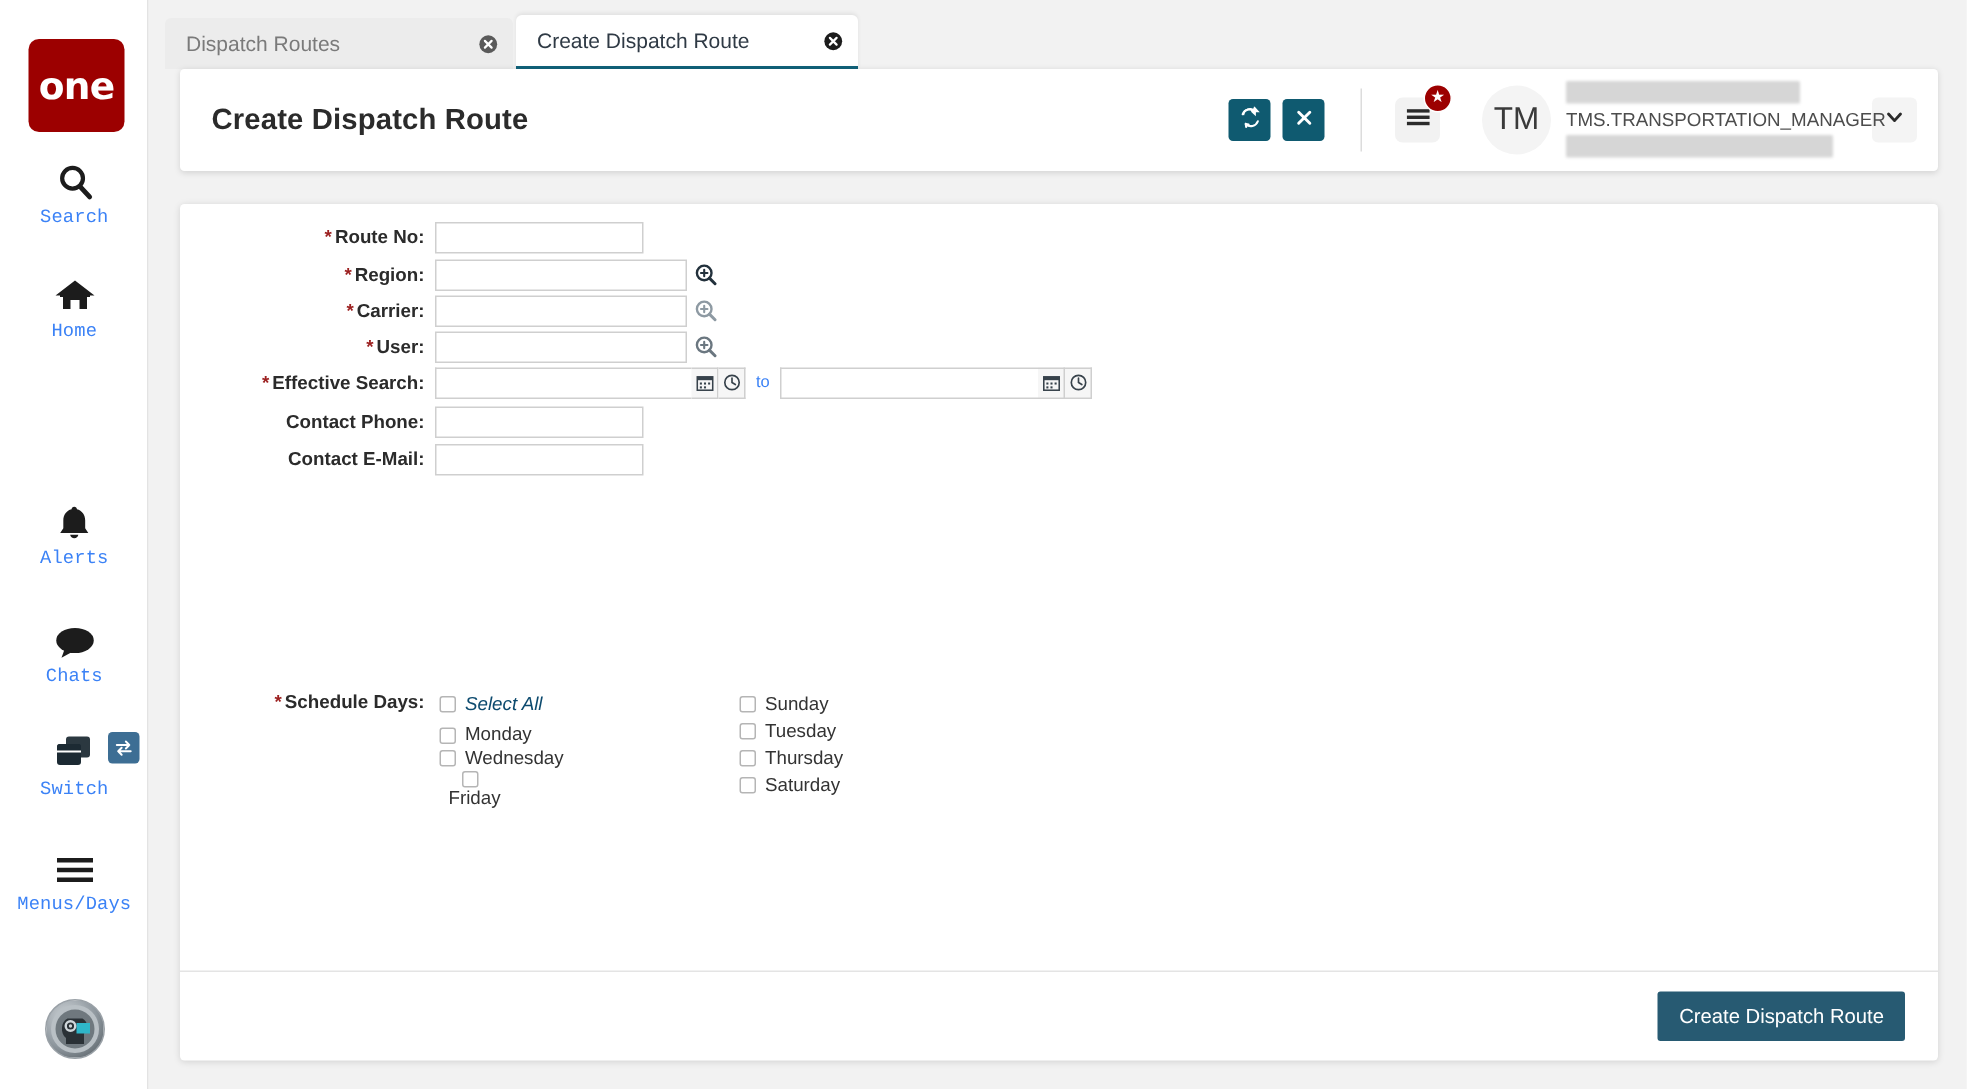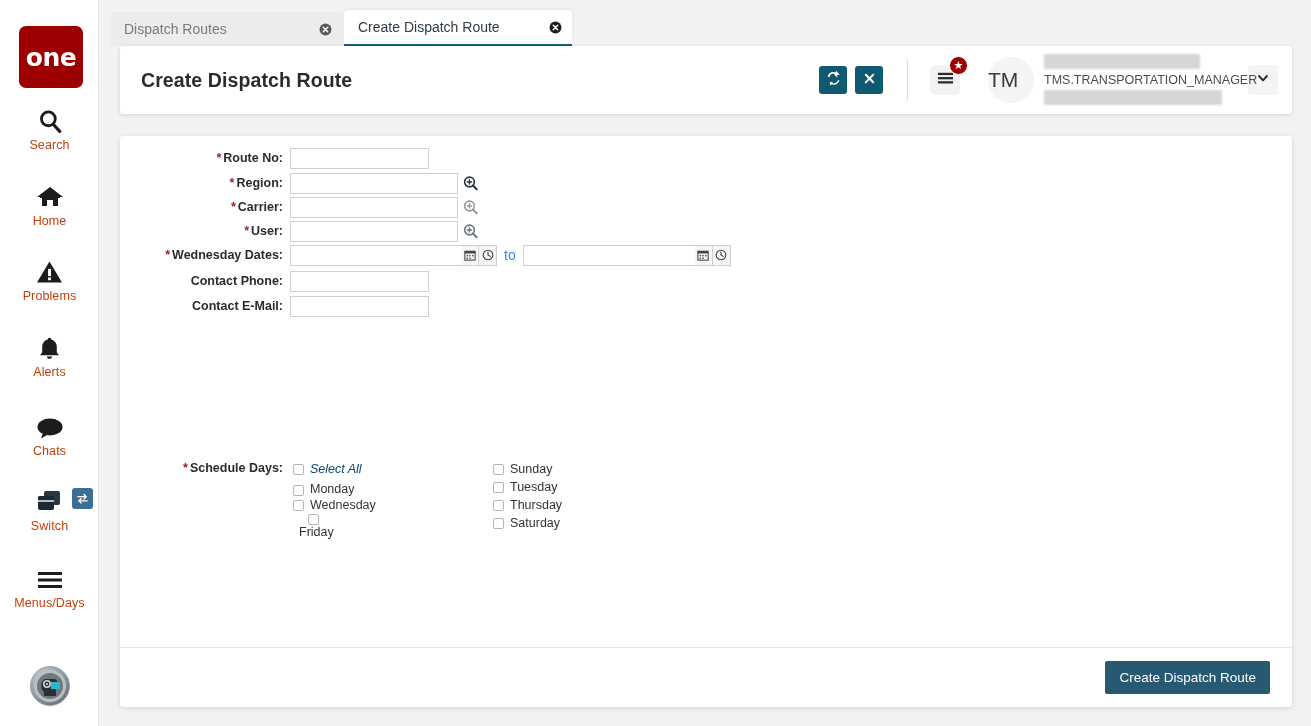--- a/index.html
+++ b/index.html
@@ -33,22 +33,22 @@
     font-family: "DejaVu Sans", sans-serif;
   }
   .nav-item {
     position: absolute; left: 0; width: 99px;
     display: flex; flex-direction: column;
     align-items: center; cursor: pointer;
     text-decoration: none;
   }
   .nav-ico { height: 30px; display: flex; align-items: flex-end; justify-content: center; }
   .nav-label {
-    margin-top: 4px; font-size: 12.5px; color: #c2410c;
-    font-family: Liberation Sans, sans-serif;
+    margin-top: 4px; font-size: 12.5px; color: #3b82f6;
+    font-family: Liberation Mono, monospace;
     letter-spacing: 0.1px;
   }
   .switch-badge {
     position: absolute; left: 72px; top: 488px;
     width: 21px; height: 21px; border-radius: 3px;
     background: #3d6e94; display: flex;
     align-items: center; justify-content: center;
   }
   #assistant-avatar {
     position: absolute; left: 30px; top: 666px;
@@ -121,21 +121,21 @@
   #fav-star-badge {
     position: absolute; right: -8px; top: -9px;
     width: 19px; height: 19px; border-radius: 50%;
     background: #9c0000; border: 1.5px solid #fff;
     display: flex; align-items: center; justify-content: center;
     color: #fff; font-size: 11px; line-height: 1;
   }
   #avatar-circle {
     width: 46px; height: 46px; border-radius: 50%;
     background: #f4f4f4; margin-left: 28px;
-    display: flex; align-items: center; justify-content: flex-start;
+    display: flex; align-items: center; justify-content: center;
     color: #3a3a3a; font-size: 21px;
     font-family: "Liberation Sans", sans-serif;
   }
   #user-block {
     margin-left: 10px; width: 190px; position: relative; height: 52px;
   }
   .redact {
     position: absolute; background: #d6d6d6; border-radius: 1px;
     filter: blur(1.2px);
   }
@@ -191,21 +191,21 @@
     display: flex; align-items: center; justify-content: center;
     cursor: pointer;
   }
   .dt-btn {
     width: 18px; height: 21px; border: 1px solid #cfcfcf;
     border-left: none; background: #f6f6f6;
     display: flex; align-items: center; justify-content: center;
     cursor: pointer;
   }
   .to-word {
-    margin: 16px 7px; font-size: 14px; color: #3b82f6;
+    margin: 16px 7px; font-size: 11px; color: #3b82f6;
     font-family: "Liberation Sans", sans-serif;
   }
 
   
   #sched-block { position: absolute; left: 0; top: 324px; }
   #sched-label {
     position: absolute; left: 0; top: 1px; width: 170px;
     text-align: right; padding-right: 7px;
     font-size: 12.5px; font-weight: bold; color: #2b2b2b;
     font-family: "Liberation Sans", sans-serif;
@@ -247,30 +247,20 @@
     <div class="nav-ico">
       <svg width="28" height="26" viewBox="0 0 28 24">
           <path d="M14 2 L27 12 L24 12 L24 13 L4 13 L4 12 L1 12 Z" fill="#1c1c1c"></path>
           <path d="M6 13 L6 21 L22 21 L22 13 Z" fill="#1c1c1c"></path>
           <rect x="11" y="15" width="6" height="6" fill="#fff"></rect>
         </svg>
     </div>
     <span class="nav-label">Home</span>
   </div>
 
-  <div class="nav-item" style="top:255px">
-    <div class="nav-ico">
-      <svg width="27" height="26" viewBox="0 0 26 24">
-          <path d="M13 2 L25 22 L1 22 Z" fill="#1c1c1c"></path>
-          <rect x="11.6" y="9" width="2.8" height="7" fill="#fff"></rect>
-          <rect x="11.6" y="17.3" width="2.8" height="2.6" fill="#fff"></rect>
-        </svg>
-    </div>
-    <span class="nav-label">Problems</span>
-  </div>
 
   <div class="nav-item" style="top:331px">
     <div class="nav-ico">
       <svg width="25" height="26" viewBox="0 0 24 24">
           <path d="M12 2.2 C13 2.2 13.7 2.9 13.7 3.8 C17 4.6 19 7.4 19 11 L19 16 L21 19 L3 19 L5 16 L5 11 C5 7.4 7 4.6 10.3 3.8 C10.3 2.9 11 2.2 12 2.2 Z" fill="#1c1c1c"></path>
           <path d="M9.4 20.2 C9.6 21.6 10.7 22.4 12 22.4 C13.3 22.4 14.4 21.6 14.6 20.2 Z" fill="#1c1c1c"></path>
         </svg>
     </div>
     <span class="nav-label">Alerts</span>
   </div>
@@ -452,21 +442,21 @@
         <svg width="16" height="16" viewBox="0 0 16 16">
             <circle cx="6.9" cy="6.9" r="5.2" fill="none" stroke="#8e9aa3" stroke-width="1.7"></circle>
             <path d="M4.6 6.9 H9.2 M6.9 4.6 V9.2" stroke="#8e9aa3" stroke-width="1.5" stroke-linecap="round"></path>
             <line x1="10.6" y1="10.6" x2="14.6" y2="14.6" stroke="#8e9aa3" stroke-width="2.1" stroke-linecap="round"></line>
           </svg>
       </span>
     </div>
 
     <div class="frow" style="left:0; top:108px;">
       <div class="flabel">
-        <span class="req">*</span><span>Wednesday Dates:</span>
+        <span class="req">*</span><span>Effective Search:</span>
       </div>
       <input class="finput" style="width: 171px; border-right: none;" value="">
       <span class="dt-btn">
         <svg width="12" height="12" viewBox="0 0 14 14">
             <rect x="1" y="2.6" width="12" height="10.4" fill="none" stroke="#37424b" stroke-width="1.2"></rect>
             <rect x="1" y="2.6" width="12" height="2.6" fill="#37424b"></rect>
             <rect x="3" y="7" width="1.6" height="1.6" fill="#37424b"></rect>
             <rect x="6.2" y="7" width="1.6" height="1.6" fill="#37424b"></rect>
             <rect x="9.4" y="7" width="1.6" height="1.6" fill="#37424b"></rect>
             <rect x="3" y="10" width="1.6" height="1.6" fill="#37424b"></rect>

